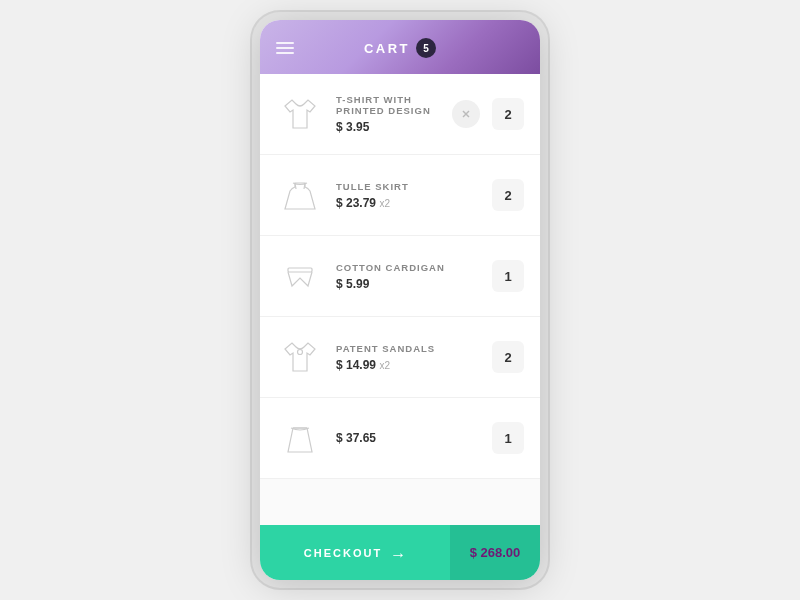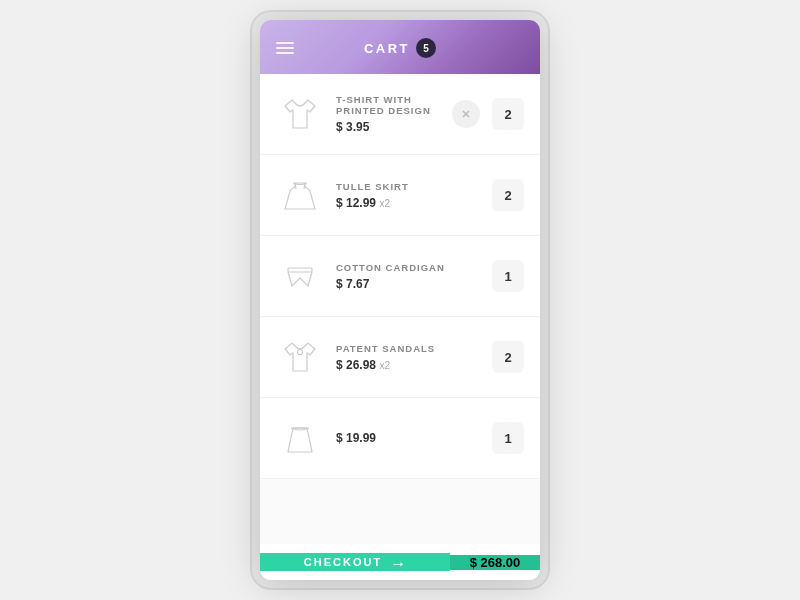--- a/index.html
+++ b/index.html
@@ -10,21 +10,21 @@
       display: flex;
       align-items: center;
       justify-content: center;
       font-family: 'Helvetica Neue', Arial, sans-serif;
     }
 
     .phone-outer {
       width: 280px;
       height: 560px;
       background: #fff;
-      border-radius: 11px;
+      border-radius: 20px;
       box-shadow: 0 4px 40px rgba(0,0,0,0.18), 0 0 0 8px #e8e8e8, 0 0 0 10px #d8d8d8;
       overflow: hidden;
       position: relative;
       display: flex;
       flex-direction: column;
     }
 
     
     .header {
       background: linear-gradient(135deg, #c9b4e8 0%, #b89ae0 40%, #9b6dbf 70%, #7c4da0 100%);
@@ -155,23 +155,22 @@
       justify-content: center;
       font-size: 13px;
       font-weight: 600;
       color: #333;
       flex-shrink: 0;
     }
 
     
     .checkout-bar {
       display: flex;
-      height: 36px;
-      flex-shrink: 0;
-      align-items: center;
+      height: 55px;
+      flex-shrink: 0;
     }
 
     .checkout-btn {
       flex: 1;
       background: #2dd4a4;
       display: flex;
       align-items: center;
       justify-content: center;
       gap: 8px;
       cursor: pointer;
@@ -195,21 +194,21 @@
     .total-box {
       background: #25bf94;
       display: flex;
       align-items: center;
       justify-content: center;
       padding: 0 16px;
       min-width: 90px;
     }
 
     .total-amount {
-      color: #000000;
+      color: #701a75;
       font-size: 13px;
       font-weight: 700;
     }
   </style>
 </head>
 <body>
 
 <div class="phone-outer">
 
   <div class="header">
@@ -250,71 +249,71 @@
         <svg viewBox="0 0 40 40">
           <path d="M15,8 L25,8 L25,12 Q28,13 30,16 L35,34 L5,34 L10,16 Q12,13 15,12 Z"></path>
           <line x1="15" y1="8" x2="16" y2="14"></line>
           <line x1="25" y1="8" x2="24" y2="14"></line>
           <path d="M13,8 Q20,11 27,8"></path>
         </svg>
       </div>
       <div class="item-info">
         <div class="item-name">TULLE SKIRT</div>
         <div class="item-price">
-          <span>$ 12.99</span>
+          <span>$ 23.79</span>
           <span class="multiplier">x2</span>
         </div>
       </div>
       <div class="qty-badge">2</div>
     </div>
 
     <div class="cart-item">
       <div class="item-icon">
         <svg viewBox="0 0 40 40">
           <rect x="8" y="12" width="24" height="4" rx="1"></rect>
           <path d="M8,16 L12,30 L20,22 L28,30 L32,16"></path>
         </svg>
       </div>
       <div class="item-info">
         <div class="item-name">COTTON CARDIGAN</div>
         <div class="item-price">
-          <span>$ 7.67</span>
+          <span>$ 5.99</span>
         </div>
       </div>
       <div class="qty-badge">1</div>
     </div>
 
     <div class="cart-item">
       <div class="item-icon">
         <svg viewBox="0 0 40 40">
           <path d="M5,12 L12,6 L16,10 Q20,14 24,10 L28,6 L35,12 L30,18 L27,16 L27,34 L13,34 L13,16 L10,18 Z"></path>
           <circle cx="20" cy="15" r="2.5"></circle>
         </svg>
       </div>
       <div class="item-info">
         <div class="item-name">PATENT SANDALS</div>
         <div class="item-price">
-          <span>$ 26.98</span>
+          <span>$ 14.99</span>
           <span class="multiplier">x2</span>
         </div>
       </div>
       <div class="qty-badge">2</div>
     </div>
 
     <div class="cart-item">
       <div class="item-icon">
         <svg viewBox="0 0 40 40">
           <path d="M13,10 L27,10 L32,34 L8,34 Z"></path>
           <line x1="13" y1="10" x2="27" y2="10"></line>
           <path d="M11,10 Q20,14 29,10"></path>
         </svg>
       </div>
       <div class="item-info">
         <div class="item-price">
-          <span>$ 19.99</span>
+          <span>$ 37.65</span>
         </div>
       </div>
       <div class="qty-badge">1</div>
     </div>
 
   </div>
 
   <div class="checkout-bar">
     <button class="checkout-btn">
       <span class="checkout-label">CHECKOUT</span>

